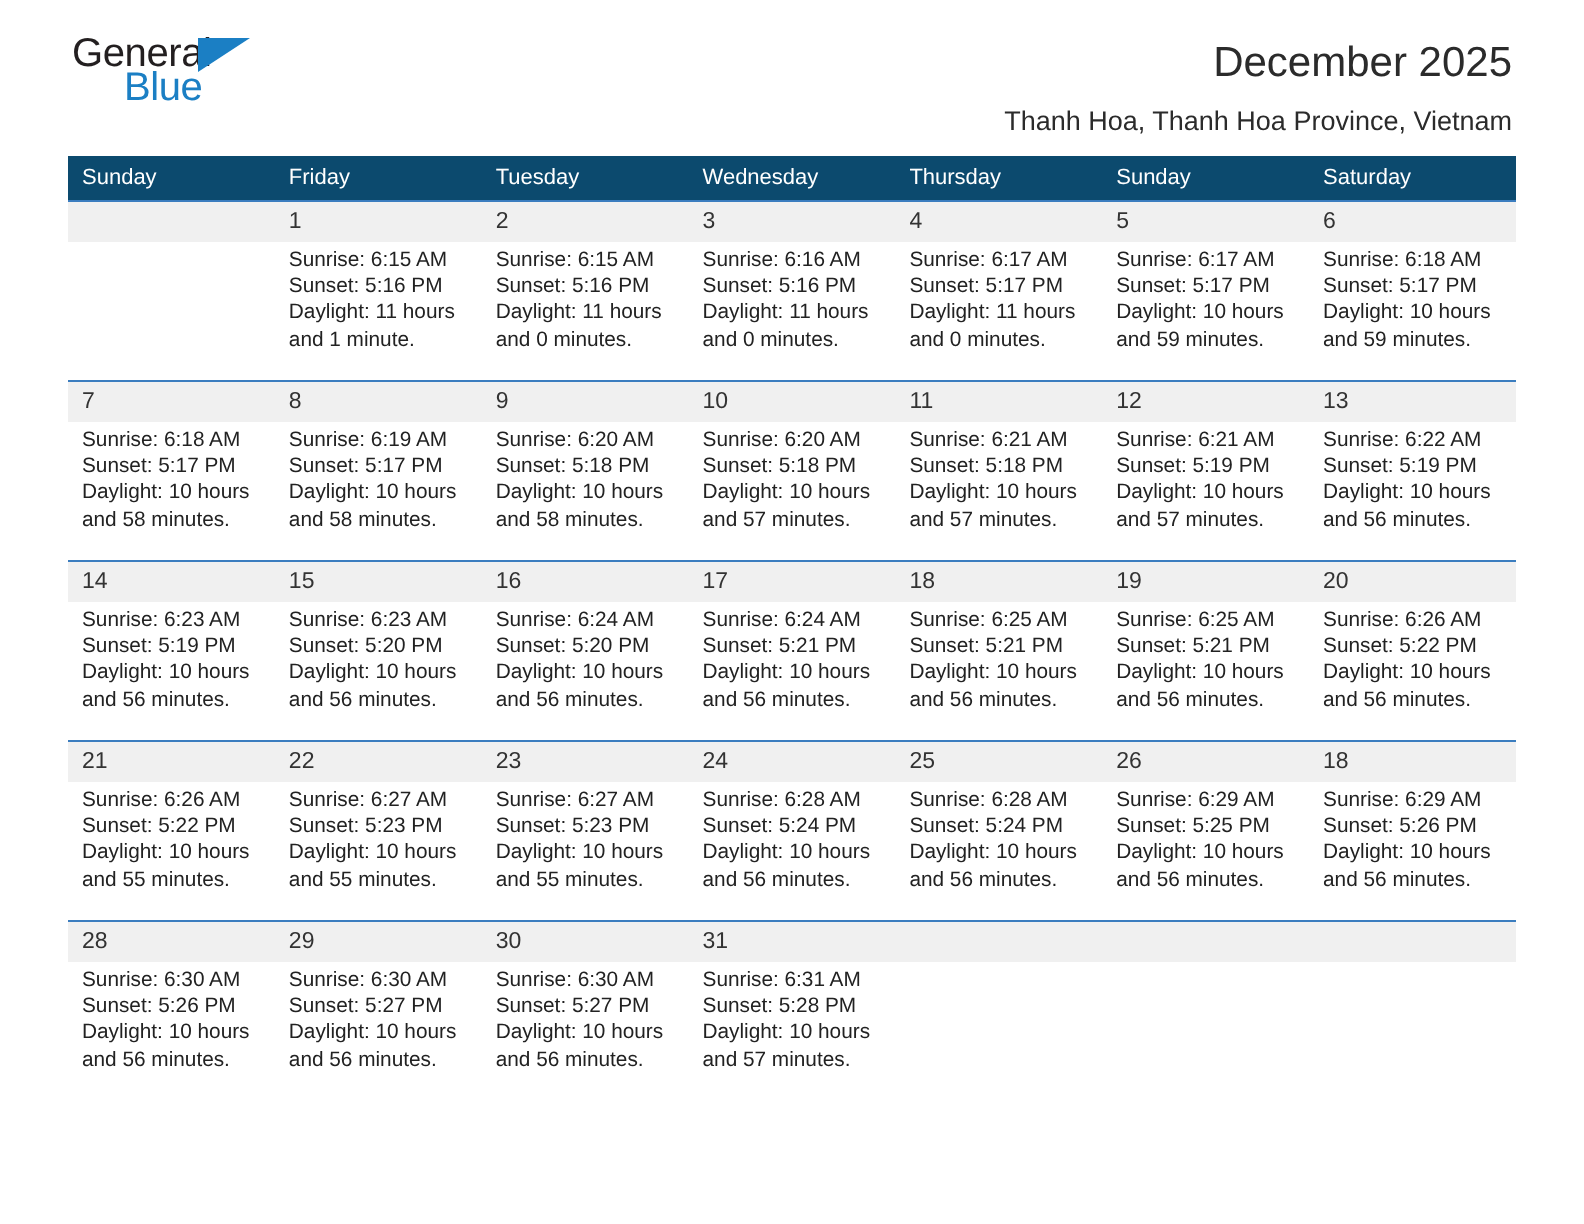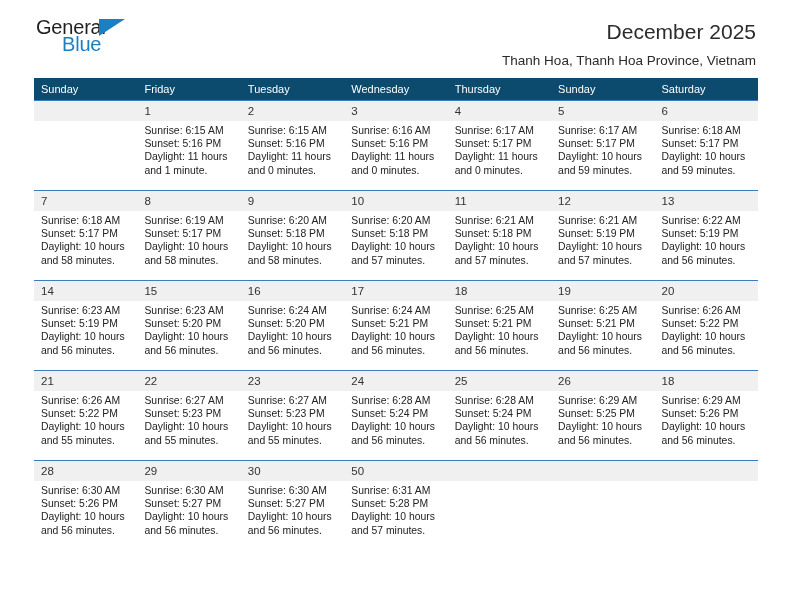--- a/index.html
+++ b/index.html
@@ -516,21 +516,21 @@
               <div class="info">
                 <div>Sunrise: 6:30 AM</div>
                 <div>Sunset: 5:27 PM</div>
                 <div class="daylight-line">Daylight: 10 hours</div>
                 <div class="daylight-line">and 56 minutes.</div>
               </div>
             </div>
           </td>
           <td>
             <div class="cell cell-filled">
-              <div class="daynum">50</div>
+              <div class="daynum">31</div>
               <div class="info">
                 <div>Sunrise: 6:31 AM</div>
                 <div>Sunset: 5:28 PM</div>
                 <div class="daylight-line">Daylight: 10 hours</div>
                 <div class="daylight-line">and 57 minutes.</div>
               </div>
             </div>
           </td>
           <td>
             <div class="cell cell-empty">

